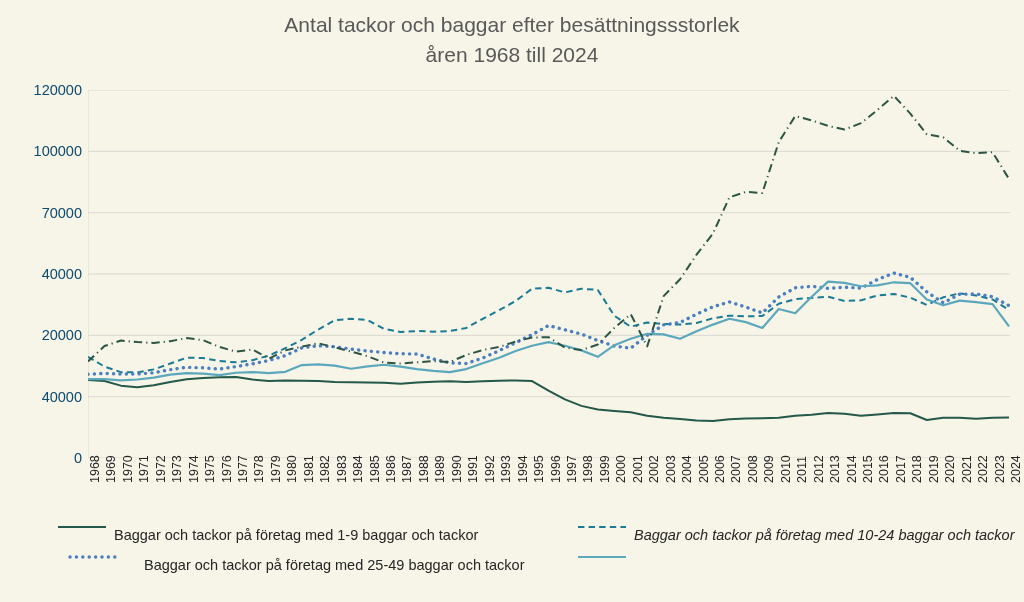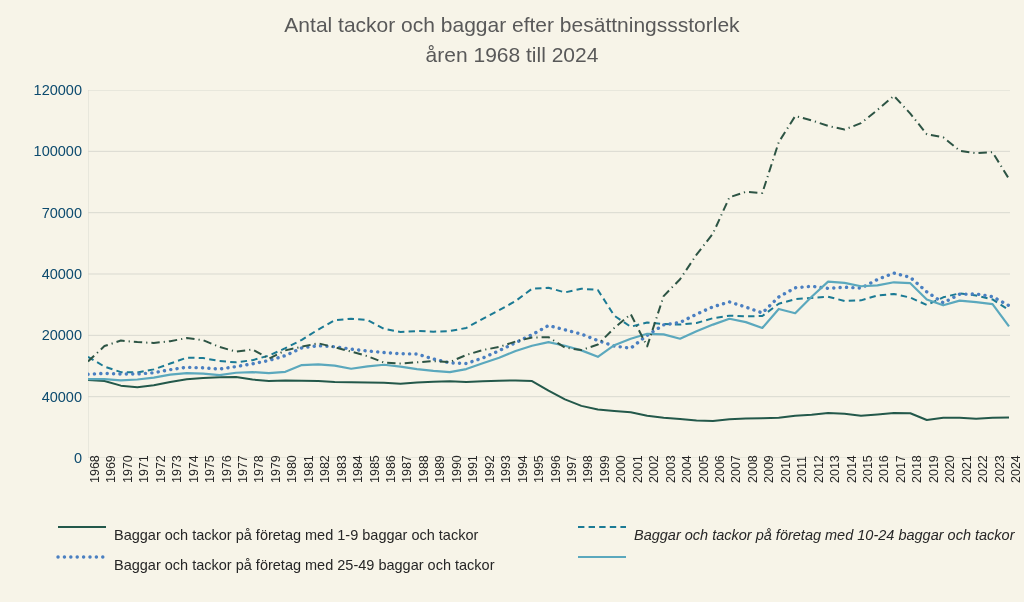--- a/index.html
+++ b/index.html
@@ -211,21 +211,21 @@
           <line x1="2" x2="50" y1="7" y2="7" stroke="#23584a" stroke-width="2" stroke-linecap="butt"></line>
         </svg>
         <span class="legend-label">Baggar och tackor på företag med 1-9 baggar och tackor</span>
       </div>
       <div class="legend-row" style="left: 520px; top: 0px; font-style: italic;">
         <svg class="legend-swatch" width="52" height="14" viewBox="0 0 52 14">
           <line x1="2" x2="50" y1="7" y2="7" stroke="#1b7a94" stroke-width="2" stroke-linecap="butt" stroke-dasharray="6.4,4.2"></line>
         </svg>
         <span class="legend-label">Baggar och tackor på företag med 10-24 baggar och tackor</span>
       </div>
-      <div class="legend-row" style="left: 0px; top: 30px;">
+      <div class="legend-row" style="left: 12px; top: 30px; gap: 18px;">
         <svg class="legend-swatch" width="52" height="14" viewBox="0 0 52 14">
           <line x1="2" x2="50" y1="7" y2="7" stroke="#4a7fc1" stroke-width="3.4" stroke-linecap="round" stroke-dasharray="0.1,6.29"></line>
         </svg>
         <span class="legend-label">Baggar och tackor på företag med 25-49 baggar och tackor</span>
       </div>
       <div class="legend-row" style="left: 520px; top: 30px;">
         <svg class="legend-swatch" width="52" height="14" viewBox="0 0 52 14">
           <line x1="2" x2="50" y1="7" y2="7" stroke="#5ba8bd" stroke-width="2.2" stroke-linecap="butt"></line>
         </svg>
       </div>

